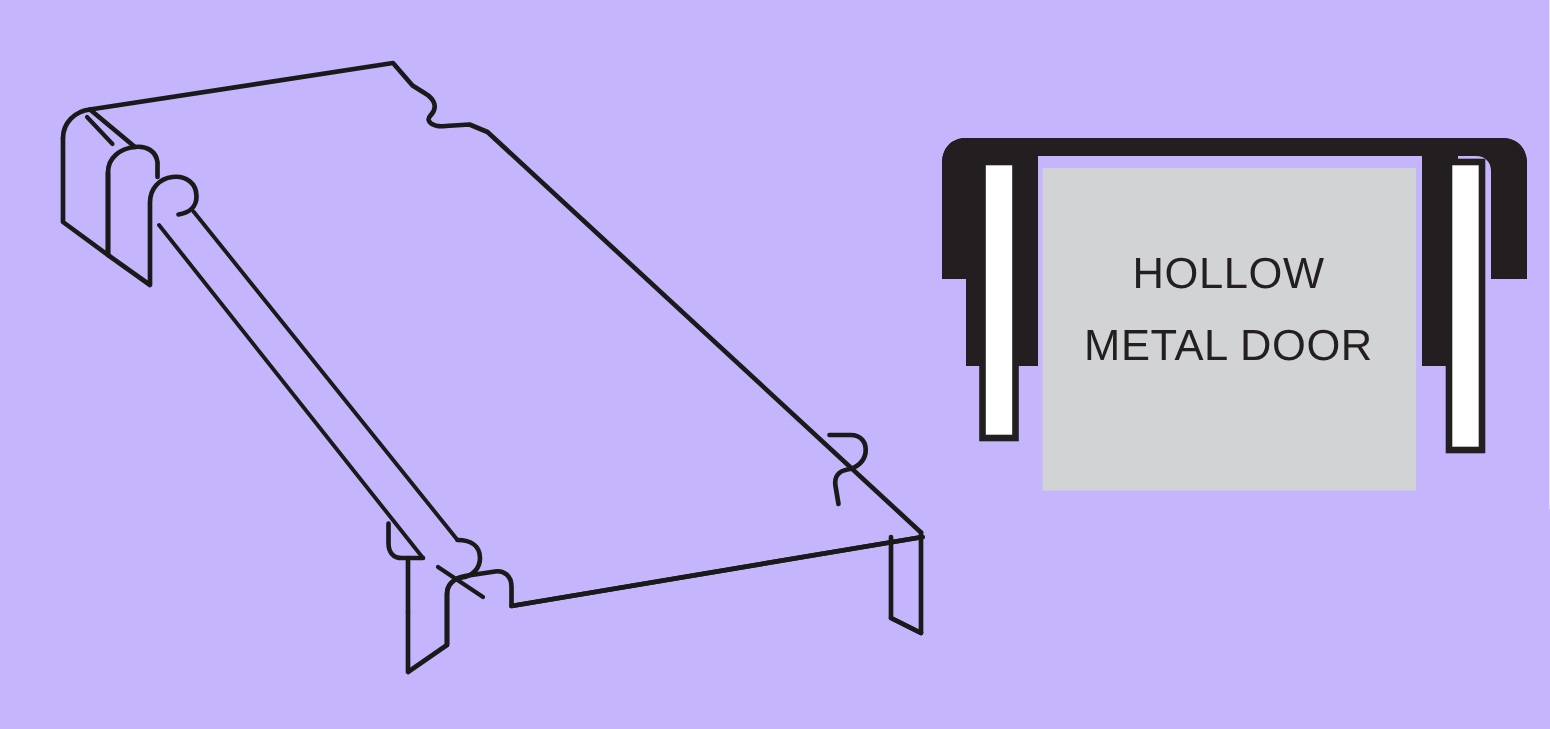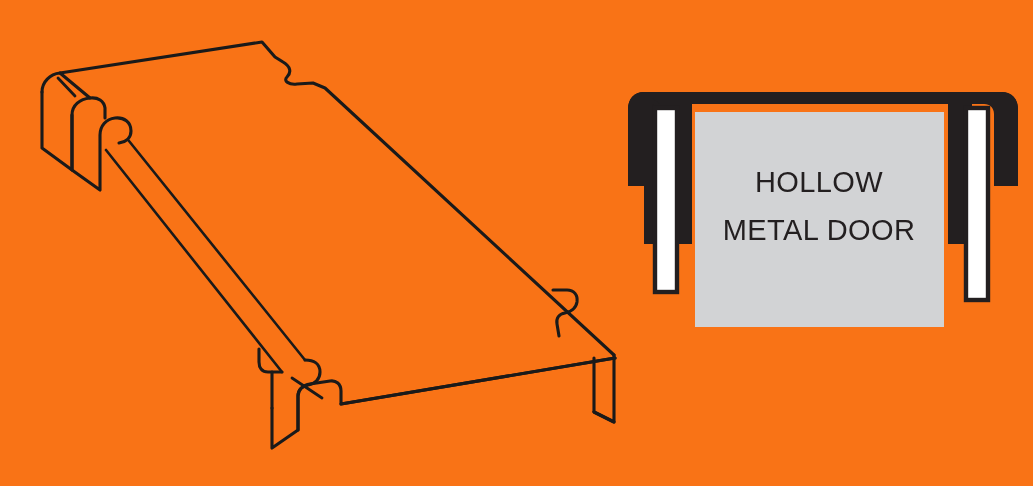--- a/index.html
+++ b/index.html
@@ -8,21 +8,21 @@
     padding: 0;
     background: #ffffff;
   }
   body {
     font-family: "Liberation Sans", sans-serif;
   }
   #figure-root {
     position: relative;
     width: 1033px;
     height: 486px;
-    background: #f97316;
+    background: #c4b5fd;
     overflow: hidden;
   }
   #figure-svg {
     position: absolute;
     left: 0;
     top: 0;
     width: 1033px;
     height: 486px;
     display: block;
   }

